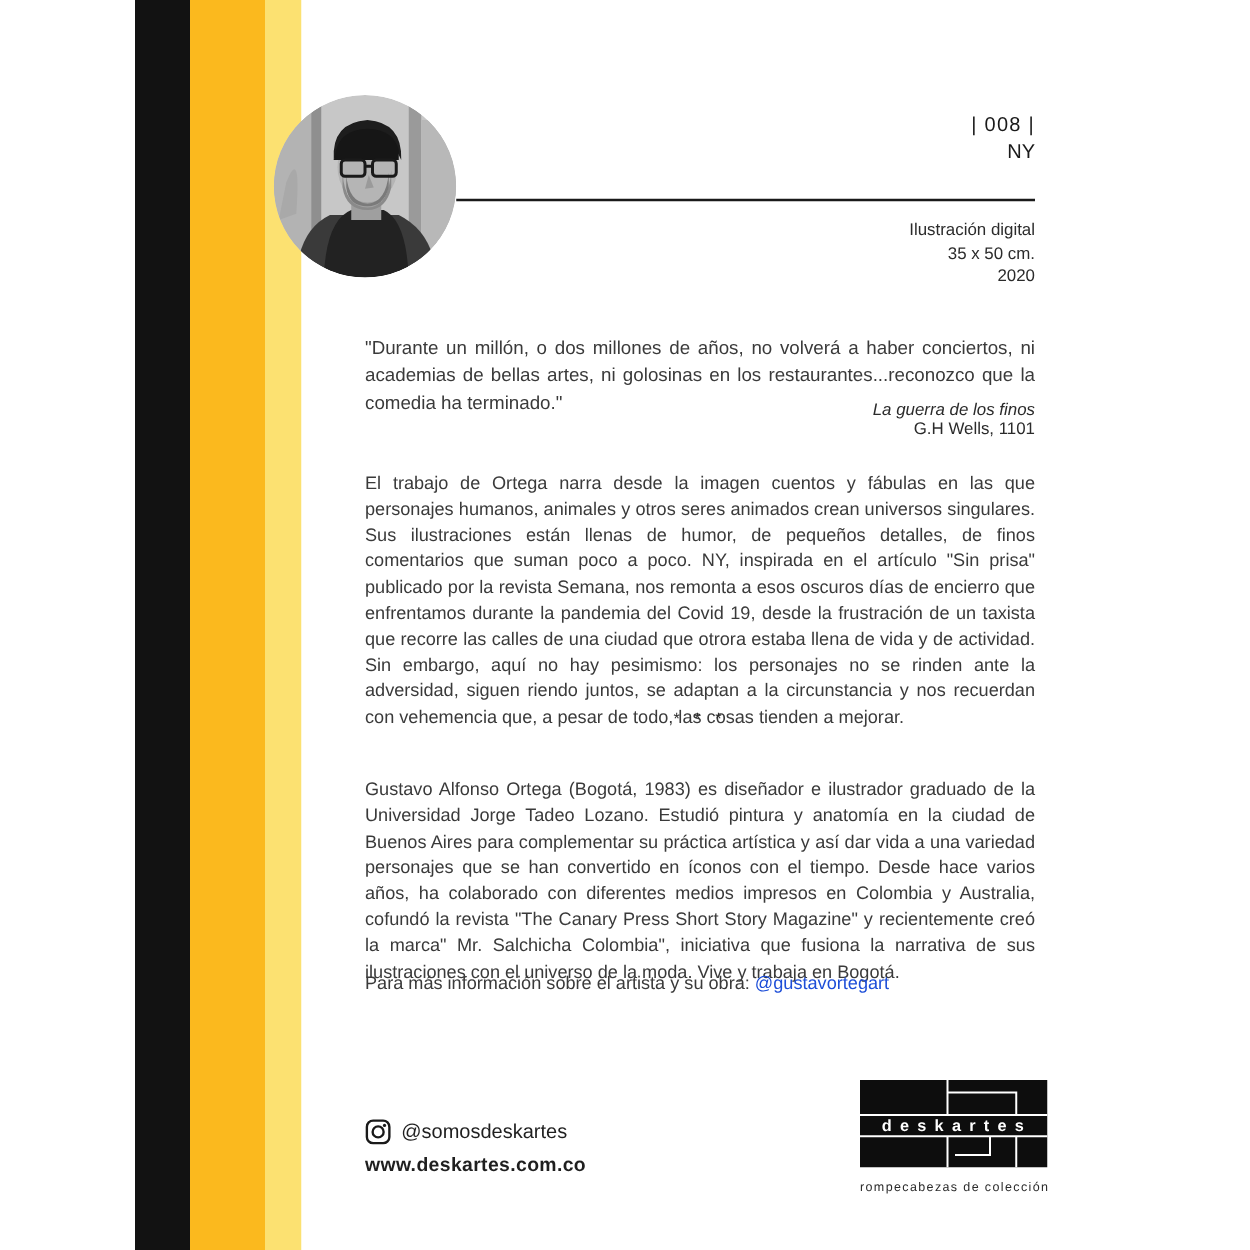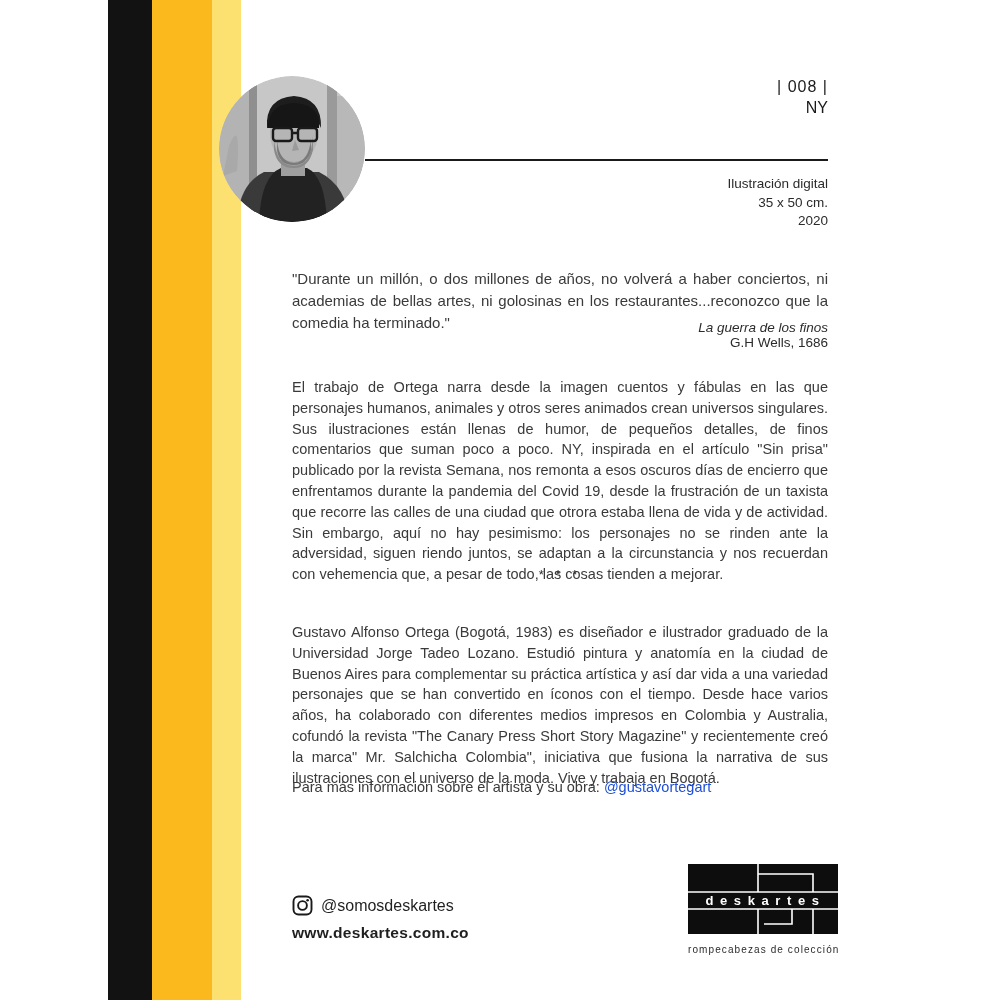--- a/index.html
+++ b/index.html
@@ -8,21 +8,21 @@
     font-family:"Liberation Sans", sans-serif;color:#333;overflow:hidden;
   }
   
   .stripe{position:absolute;top:0;height:1000px;}
   .stripe-black{left:108px;width:44px;background:#121212;overflow:hidden;}
   .stripe-amber{left:152px;width:60px;}
   .stripe-light{left:212px;width:29px;}
   
   .portrait{position:absolute;left:219px;top:76px;width:146px;height:146px;border-radius:50%;overflow:hidden;z-index:5;}
   
-  .header{position:absolute;right:172px;top:78px;text-align:right;color:#1a1a1a;}
+  .header{position:absolute;right:172px;top:92px;text-align:right;color:#1a1a1a;}
   .header .number{font-size:16px;letter-spacing:1px;}
   .header .artist{font-size:25px;font-weight:bold;letter-spacing:0.5px;margin-top:3px;}
   .header .city{font-size:16px;margin-top:3px;}
   .header-rule{position:absolute;left:365px;top:159px;width:463px;height:2px;background:#1a1a1a;}
   .artwork-info{position:absolute;right:172px;top:175px;text-align:right;font-size:13.5px;line-height:18.5px;color:#2b2b2b;}
   
   .col{position:absolute;left:292px;width:536px;}
   .quote{top:268px;font-size:15px;line-height:22px;text-align:justify;color:#3a3a3a;}
   .quote-source{position:absolute;right:172px;top:320px;text-align:right;font-size:13.5px;line-height:15px;color:#2b2b2b;}
   .quote-source .title{font-style:italic;}
@@ -92,21 +92,21 @@
 <div class="header-rule"></div>
 <div class="artwork-info">
   <div>Ilustración digital</div>
   <div>35 x 50 cm.</div>
   <div>2020</div>
 </div>
 
 <div class="col quote" style="position:absolute;">"Durante un millón, o dos millones de años, no volverá a haber conciertos, ni academias de bellas artes, ni golosinas en los restaurantes...reconozco que la comedia ha terminado."</div>
 <div class="quote-source">
   <div class="title">La guerra de los finos</div>
-  <div>G.H Wells, 1686</div>
+  <div>G.H Wells, 1101</div>
 </div>
 
 <div class="col para p1" style="position:absolute;">El trabajo de Ortega narra desde la imagen cuentos y fábulas en las que personajes humanos, animales y otros seres animados crean universos singulares. Sus ilustraciones están llenas de humor, de pequeños detalles, de finos comentarios que suman poco a poco. NY, inspirada en el artículo "Sin prisa" publicado por la revista Semana, nos remonta a esos oscuros días de encierro que enfrentamos durante la pandemia del Covid 19, desde la frustración de un taxista que recorre las calles de una ciudad que otrora estaba llena de vida y de actividad. Sin embargo, aquí no hay pesimismo: los personajes no se rinden ante la adversidad, siguen riendo juntos, se adaptan a la circunstancia y nos recuerdan con vehemencia que, a pesar de todo, las cosas tienden a mejorar.</div>
 <div class="col separator" style="position:absolute;">* * *</div>
 <div class="col para p2" style="position:absolute;">Gustavo Alfonso Ortega (Bogotá, 1983) es diseñador e ilustrador graduado de la Universidad Jorge Tadeo Lozano. Estudió pintura y anatomía en la ciudad de Buenos Aires para complementar su práctica artística y así dar vida a una variedad personajes que se han convertido en íconos con el tiempo. Desde hace varios años, ha colaborado con diferentes medios impresos en Colombia y Australia, cofundó la revista "The Canary Press Short Story Magazine" y recientemente creó la marca" Mr. Salchicha Colombia", iniciativa que fusiona la narrativa de sus ilustraciones con el universo de la moda. Vive y trabaja en Bogotá.</div>
 
 <div class="col info-line" style="position:absolute;">
   <span>Para más información sobre el artista y su obra: </span><span class="info-link" style="color: #1d4ed8;">@gustavortegart</span>
 </div>
 

